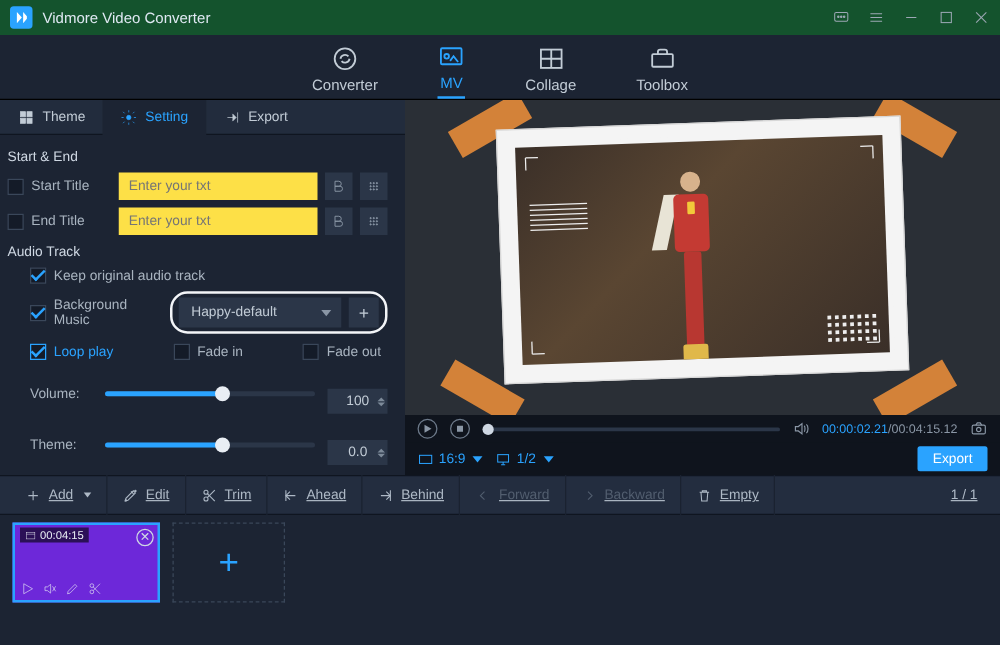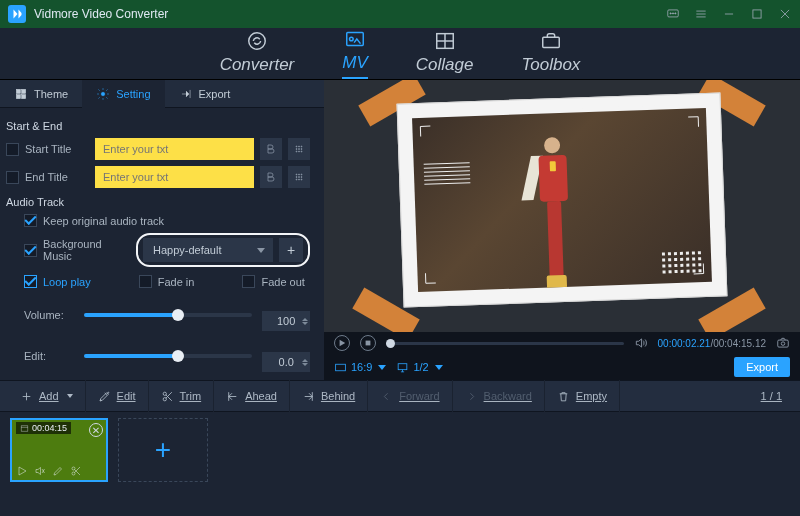--- a/index.html
+++ b/index.html
@@ -11,21 +11,21 @@
   .title { color:#dfe8f2; font-size:12px; }
   .titlebar .wincontrols { margin-left:auto; display:flex; gap:14px; color:#9da8b5;}
   .winbtn { width:14px; height:14px; display:flex; align-items:center; justify-content:center; cursor:default;}
   .winbtn svg { width:14px; height:14px; stroke:#9da8b5; fill:none; stroke-width:1.4;}
   
   .mainnav { height:52px; display:flex; justify-content:center; align-items:flex-end; gap:48px; border-bottom:1px solid #000; background:#1c2433;}
   .navitem { display:flex; flex-direction:column; align-items:center; gap:3px; padding-bottom:4px; color:#c2ccd6; cursor:pointer;}
   .navitem.active { color:#2aa3ff; border-bottom:2px solid #2aa3ff; }
   .navitem .navicon { width:22px; height:22px; display:flex; align-items:center; justify-content:center;}
   .navitem svg { stroke:currentColor; fill:none; stroke-width:1.6;}
-  .navlabel { font-size:17px;font-style:italic; }
+  .navlabel { font-size:12px; }
   
   .middle { display:flex; height:300px; }
   .leftpane { width:324px; background:#1c2433; }
   .subtabs { height:28px; display:flex; align-items:center; gap:0; background:#222c3d; border-bottom:1px solid #0f1520;}
   .subtab { display:flex; align-items:center; gap:6px; padding:0 14px; height:28px; color:#c2ccd6; cursor:pointer;}
   .subtab.active { color:#2aa3ff; background:#1c2433;}
   .subtab svg { width:14px; height:14px; stroke:currentColor; fill:currentColor; }
   .panel { padding:8px 14px 0 6px; color:#a9b4c0;}
   .sectionhead { color:#cfd8e3; font-size:11px; margin:4px 0 6px 0;}
   .row { display:flex; align-items:center; gap:6px; margin-bottom:6px;}
@@ -95,21 +95,21 @@
   .exportbtn{margin-left:auto;background:#2aa3ff;color:#fff;padding:4px 12px;border-radius:2px;cursor:pointer;font-size:11px;}
   
   .toolbar{height:32px;background:#232d3f;border-top:1px solid #0f1520;border-bottom:1px solid #0f1520;display:flex;align-items:center;padding:0 8px;gap:0;text-decoration:underline;}
   .tbtn{display:flex;align-items:center;gap:6px;padding:0 12px;height:32px;color:#aeb9c6;border-right:1px solid #1a2230;cursor:pointer;font-size:11px;}
   .tbtn.disabled{color:#525e6f;}
   .tbtn svg{width:13px;height:13px;stroke:currentColor;fill:none;stroke-width:1.6;}
   .tbtn .mini-caret{width:0;height:0;border-left:3px solid transparent;border-right:3px solid transparent;border-top:4px solid #aeb9c6;margin-left:2px;}
   .pagecount{margin-left:auto;padding-right:10px;color:#aeb9c6;font-size:11px;}
   
   .strip{height:76px;background:#1c2433;display:flex;align-items:center;gap:10px;padding:6px 10px;}
-  .clip{width:98px;height:64px;position:relative;background:#4d7c0f;border:2px solid #2aa3ff;}
+  .clip{width:118px;height:64px;position:relative;background:#6d28d9;border:2px solid #2aa3ff;}
   .clip .badge{position:absolute;left:4px;top:2px;background:rgba(0,0,0,.6);color:#e9eef4;font-size:9px;padding:1px 4px;display:flex;align-items:center;gap:3px;}
   .clip .rm{position:absolute;right:3px;top:3px;width:14px;height:14px;border:1px solid #cfd8e3;border-radius:50%;display:flex;align-items:center;justify-content:center;color:#cfd8e3;font-size:10px;cursor:pointer;}
   .clip .ovicons{position:absolute;left:4px;bottom:3px;display:flex;gap:6px;color:#e9eef4;}
   .clip .ovicons svg{width:12px;height:12px;stroke:#e9eef4;fill:#e9eef4;}
   .addclip{width:90px;height:64px;border:1px dashed #3a475a;display:flex;align-items:center;justify-content:center;color:#2aa3ff;font-size:28px;cursor:pointer;}
 </style>
 </head>
 <body>
 
 <div class="titlebar">
@@ -311,21 +311,21 @@
           </div>
         <div class="numbox">
             <span>100</span>
             <div class="spin">
               <span class="up"></span>
               <span class="dn"></span>
             </div>
           </div>
       </div>
       <div class="sliderrow">
-        <div class="slabel">Edit:</div>
+        <div class="slabel">Theme:</div>
         <div class="slider">
             <div class="fill" id="delfill" style="width: 56%;"></div>
             <div class="thumb" id="delthumb" style="left: 56%;"></div>
           </div>
         <div class="numbox">
             <span>0.0</span>
             <div class="spin">
               <span class="up"></span>
               <span class="dn"></span>
             </div>

